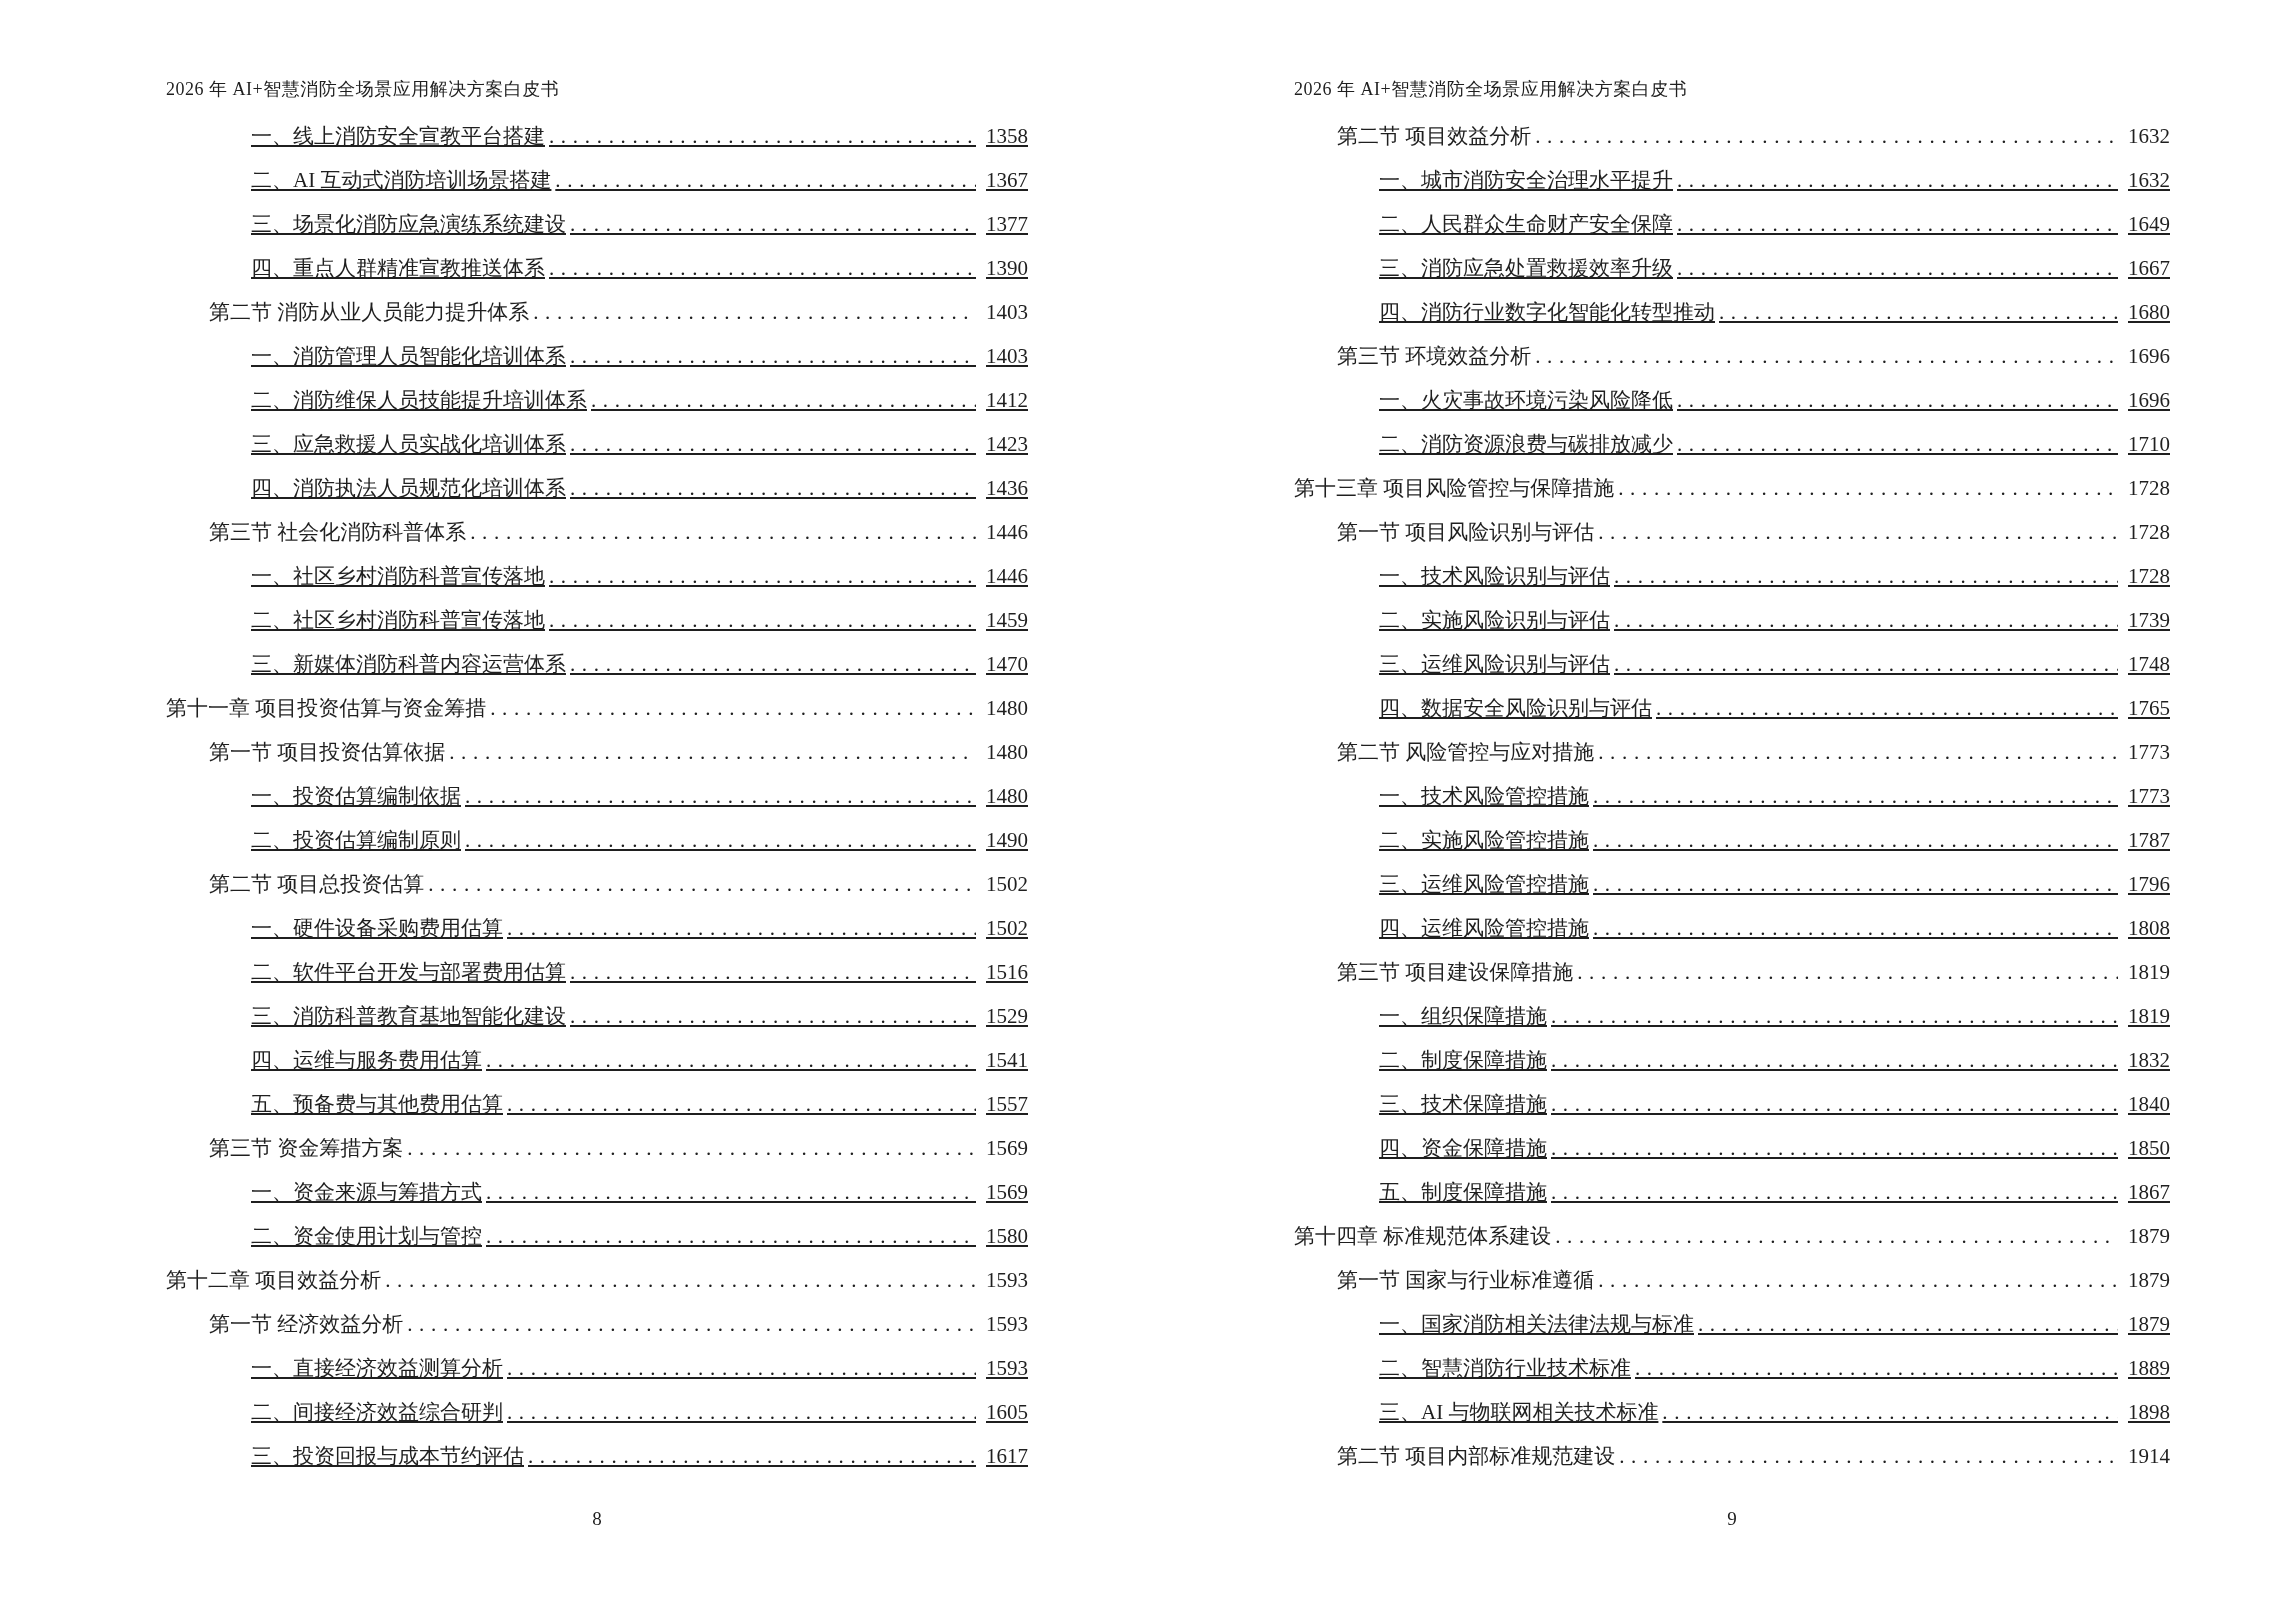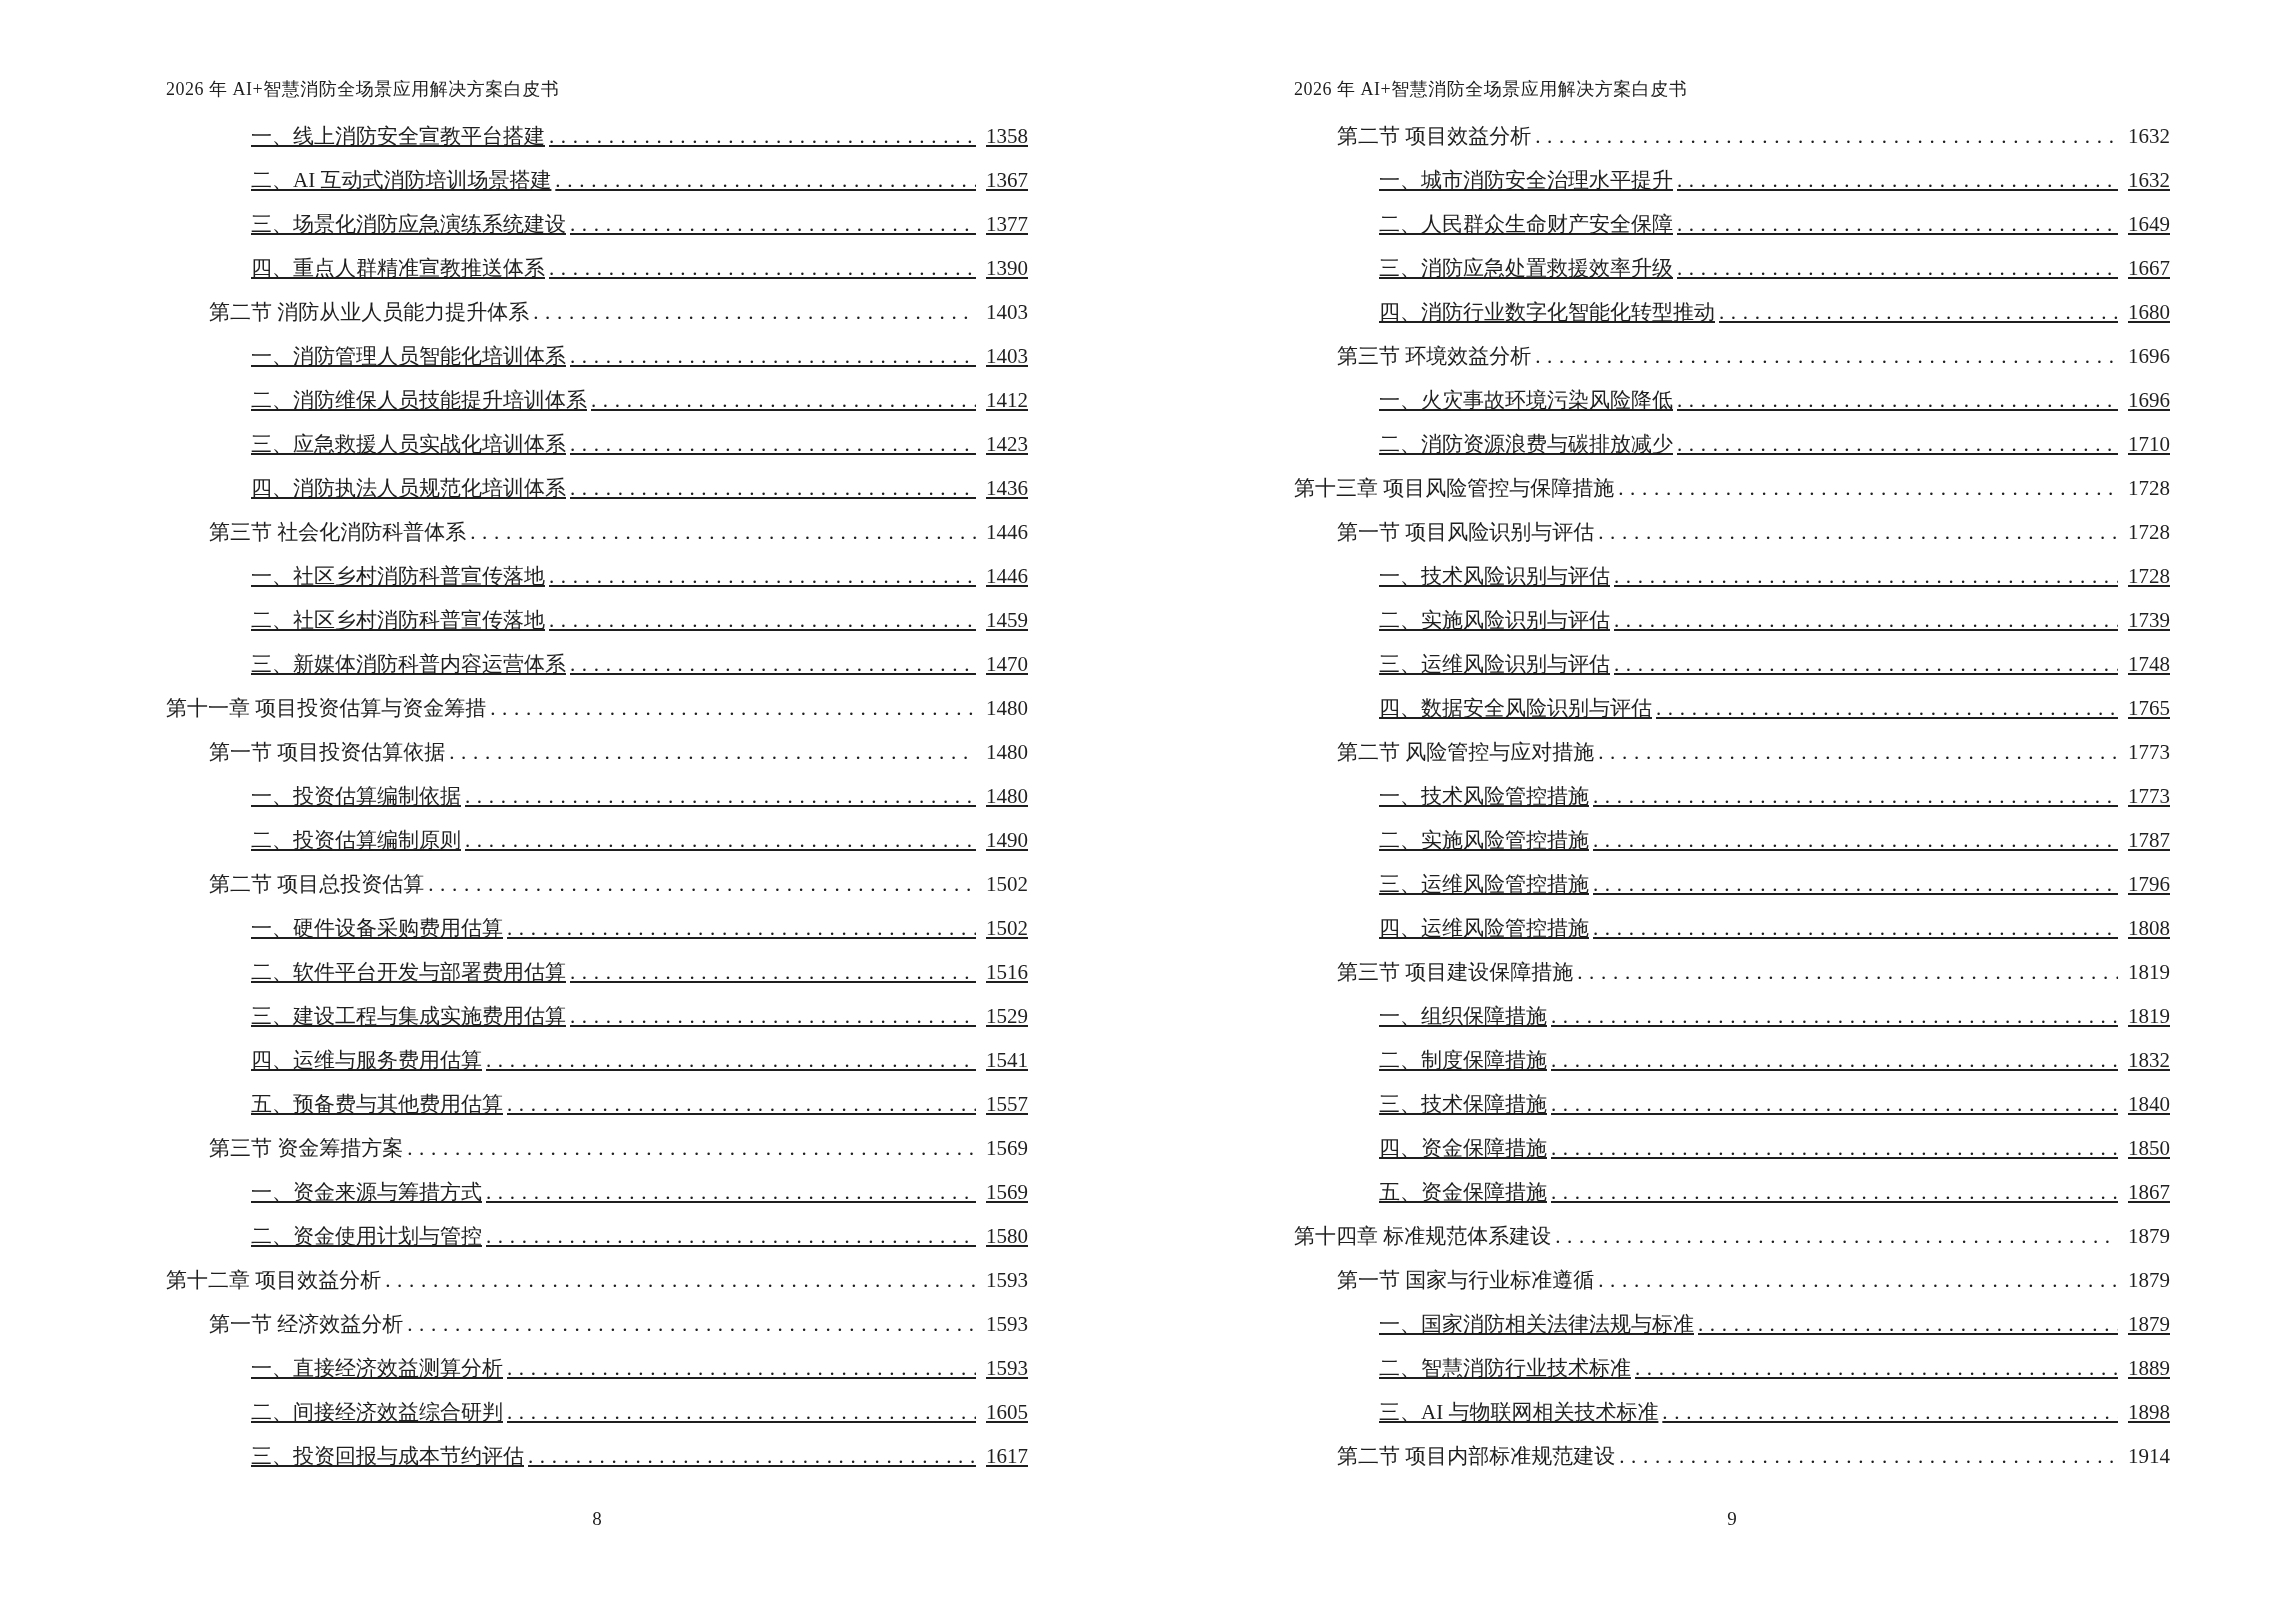--- a/index.html
+++ b/index.html
@@ -156,21 +156,21 @@
           <span class="toc-title">一、硬件设备采购费用估算</span>
           <span class="toc-dots" aria-hidden="true">........................................................................................................................</span>
           <span class="toc-page">1502</span>
         </div>
         <div class="toc-entry lvl-2">
           <span class="toc-title">二、软件平台开发与部署费用估算</span>
           <span class="toc-dots" aria-hidden="true">........................................................................................................................</span>
           <span class="toc-page">1516</span>
         </div>
         <div class="toc-entry lvl-2">
-          <span class="toc-title">三、建设工程与集成实施费用估算</span>
+          <span class="toc-title">三、消防科普教育基地智能化建设</span>
           <span class="toc-dots" aria-hidden="true">........................................................................................................................</span>
           <span class="toc-page">1529</span>
         </div>
         <div class="toc-entry lvl-2">
           <span class="toc-title">四、运维与服务费用估算</span>
           <span class="toc-dots" aria-hidden="true">........................................................................................................................</span>
           <span class="toc-page">1541</span>
         </div>
         <div class="toc-entry lvl-2">
           <span class="toc-title">五、预备费与其他费用估算</span>
@@ -338,21 +338,21 @@
           <span class="toc-title">三、技术保障措施</span>
           <span class="toc-dots" aria-hidden="true">........................................................................................................................</span>
           <span class="toc-page">1840</span>
         </div>
         <div class="toc-entry lvl-2">
           <span class="toc-title">四、资金保障措施</span>
           <span class="toc-dots" aria-hidden="true">........................................................................................................................</span>
           <span class="toc-page">1850</span>
         </div>
         <div class="toc-entry lvl-2">
-          <span class="toc-title">五、资金保障措施</span>
+          <span class="toc-title">五、制度保障措施</span>
           <span class="toc-dots" aria-hidden="true">........................................................................................................................</span>
           <span class="toc-page">1867</span>
         </div>
         <div class="toc-entry lvl-0">
           <span class="toc-title">第十四章 标准规范体系建设</span>
           <span class="toc-dots" aria-hidden="true">........................................................................................................................</span>
           <span class="toc-page">1879</span>
         </div>
         <div class="toc-entry lvl-1">
           <span class="toc-title">第一节 国家与行业标准遵循</span>

